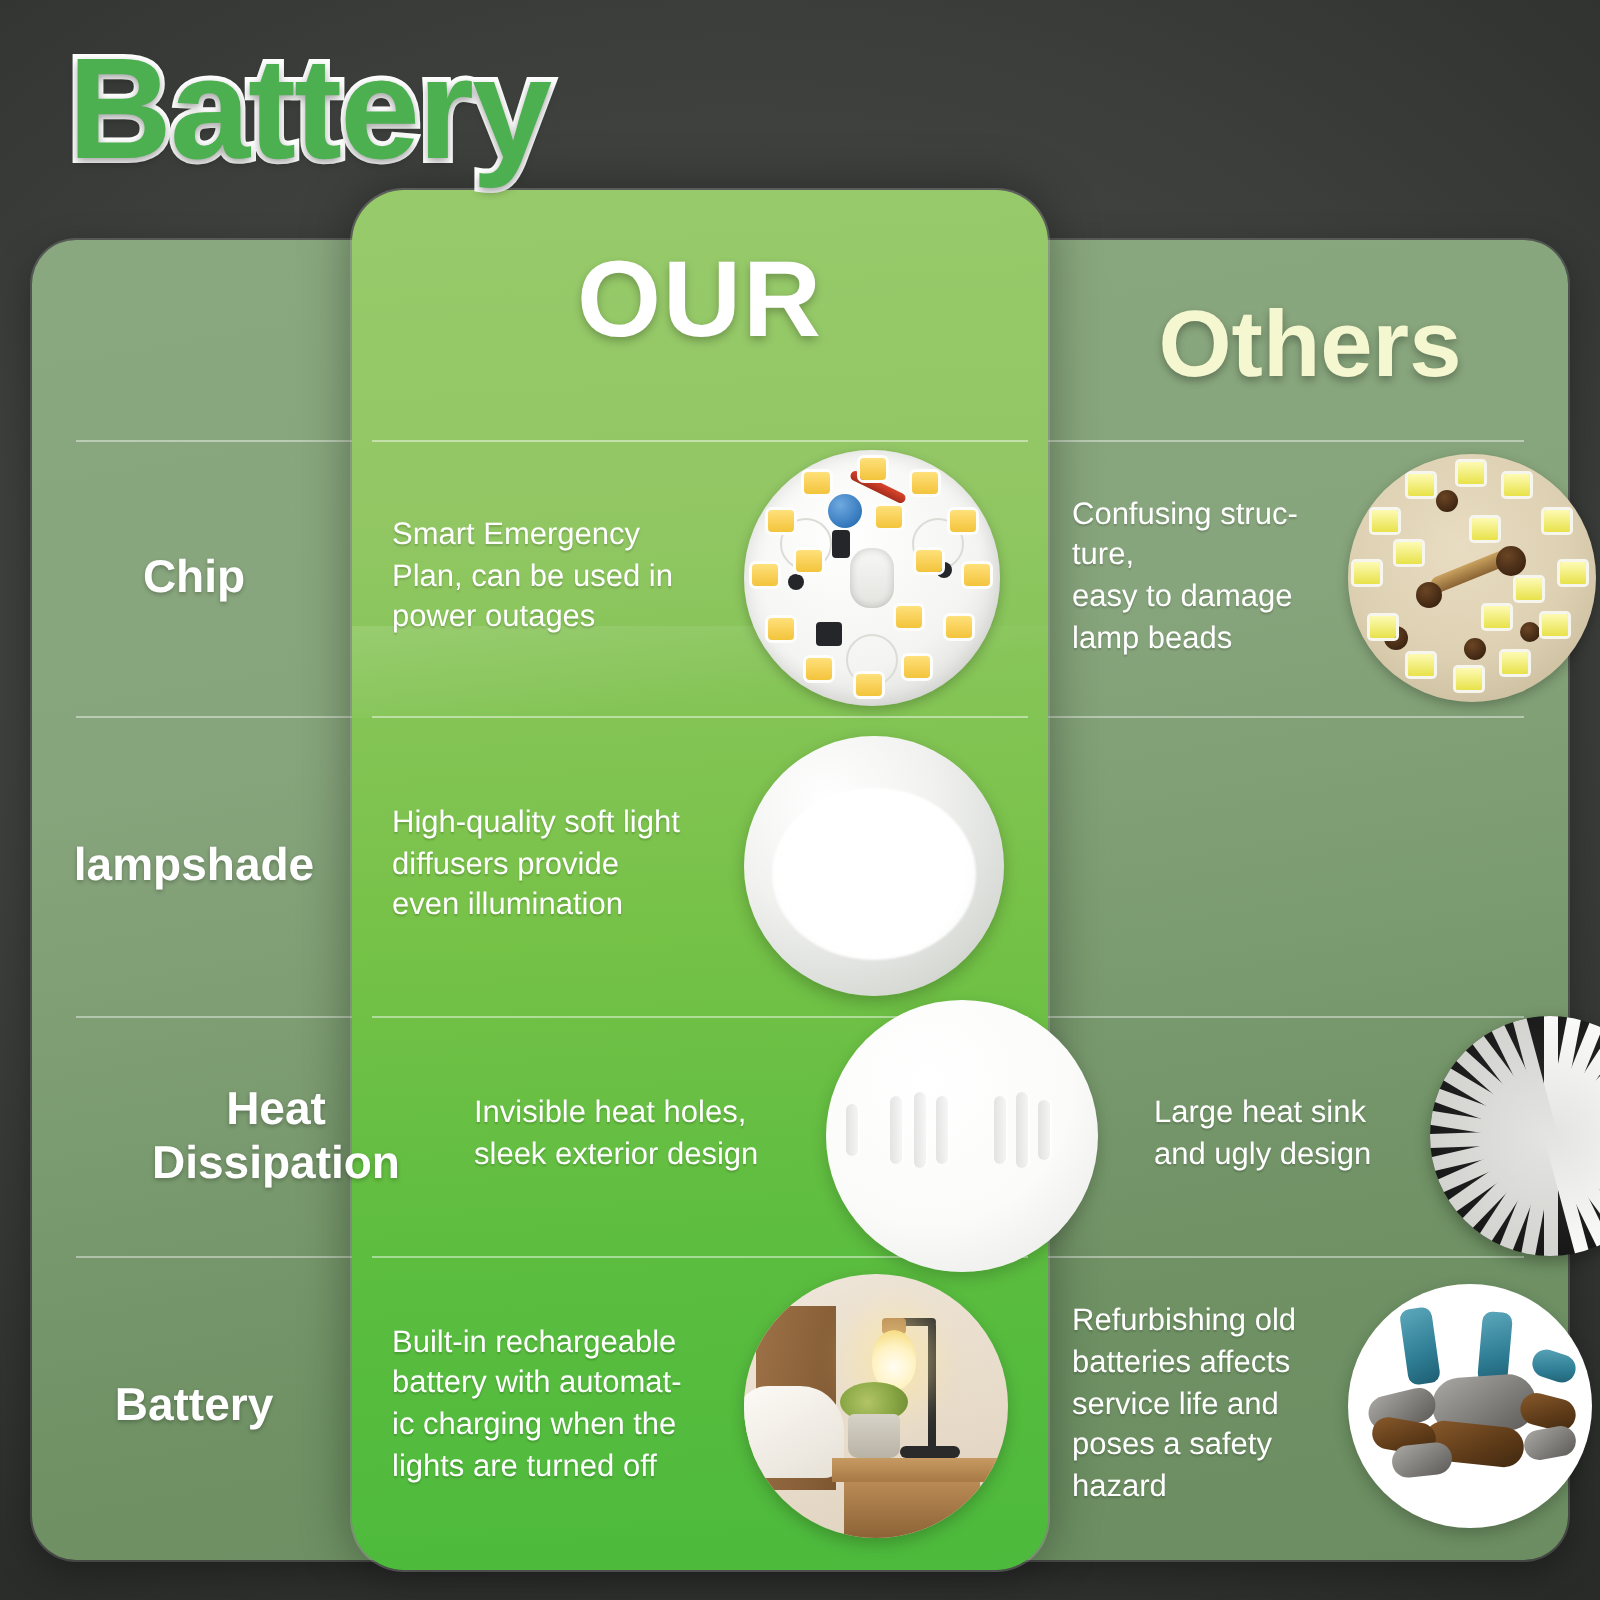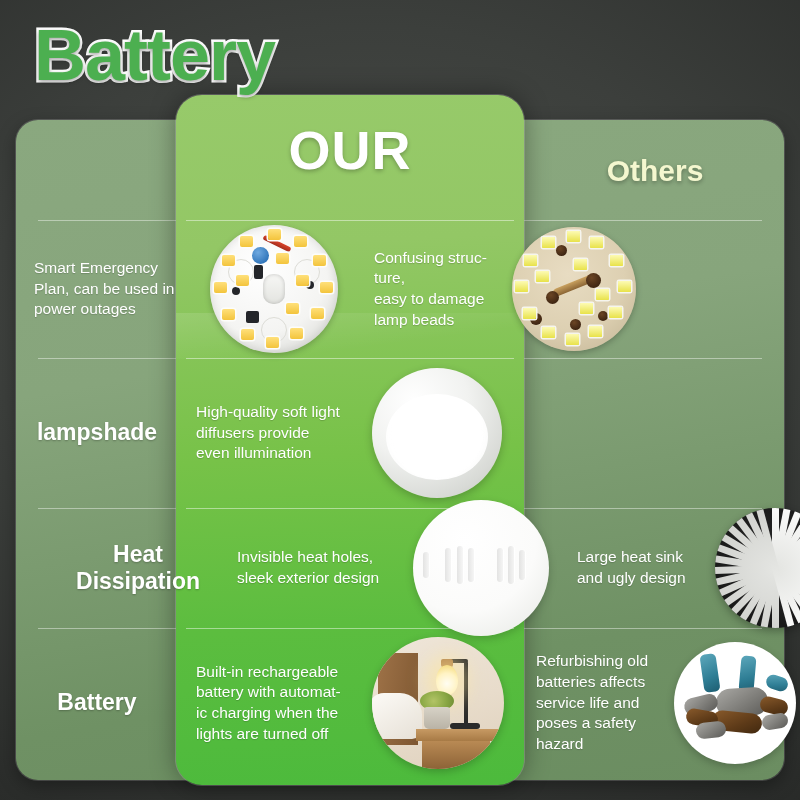--- a/index.html
+++ b/index.html
@@ -88,21 +88,21 @@
   
   #hdr-our{
     position:absolute; left:176px; top:100px; width:348px; height:100px;
     display:flex; align-items:center; justify-content:center; z-index:4;
     color:#ffffff; font-size:54px; font-weight:bold; letter-spacing:1px;
     text-shadow:0 2px 4px rgba(0,0,0,.25);
   }
   #hdr-other{
     position:absolute; left:524px; top:122px; width:262px; height:98px;
     display:flex; align-items:center; justify-content:center; z-index:4;
-    color:#f4f7cf; font-size:30px; font-weight:bold;
+    color:#f4f7cf; font-size:47px; font-weight:bold;
     text-shadow:0 2px 4px rgba(0,0,0,.3);
   }
 
   
   
   .led-board{
     width:128px; height:128px; border-radius:50%;
     background:radial-gradient(circle at 40% 33%, #ffffff 0%, #f4f4f2 58%, #d9dad6 88%, #c3c5bf 100%);
     box-shadow:inset 0 0 10px rgba(0,0,0,.12), 0 2px 6px rgba(0,0,0,.22);
     position:relative; overflow:hidden;
@@ -304,20 +304,21 @@
   <div class="hline" style="top:413px"></div>
   <div class="hline" style="top:533px"></div>
 </div>
 
 <div id="hdr-our">OUR</div>
 <div id="hdr-other">Others</div>
 
 <div id="grid">
 
   <div class="row" style="top:100px; height:138px;">
+    <div class="cell-label">Chip</div>
     <div class="cell-our">
       <div class="txt our-txt">Smart Emergency
 Plan, can be used in
 power outages</div>
       <div class="pic">
         <div class="led-board">
           <div class="hole" style="left:53px; top:49px;"></div>
           <div class="ring" style="left:18px; top:34px;"></div>
           <div class="ring" style="left:84px; top:34px;"></div>
           <div class="ring" style="left:51px; top:92px;"></div>

